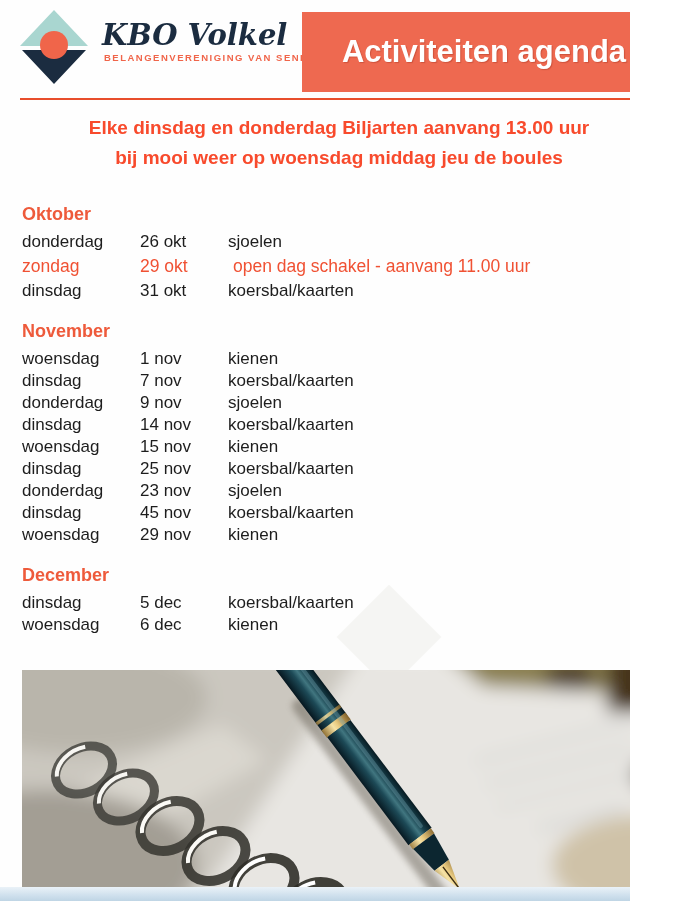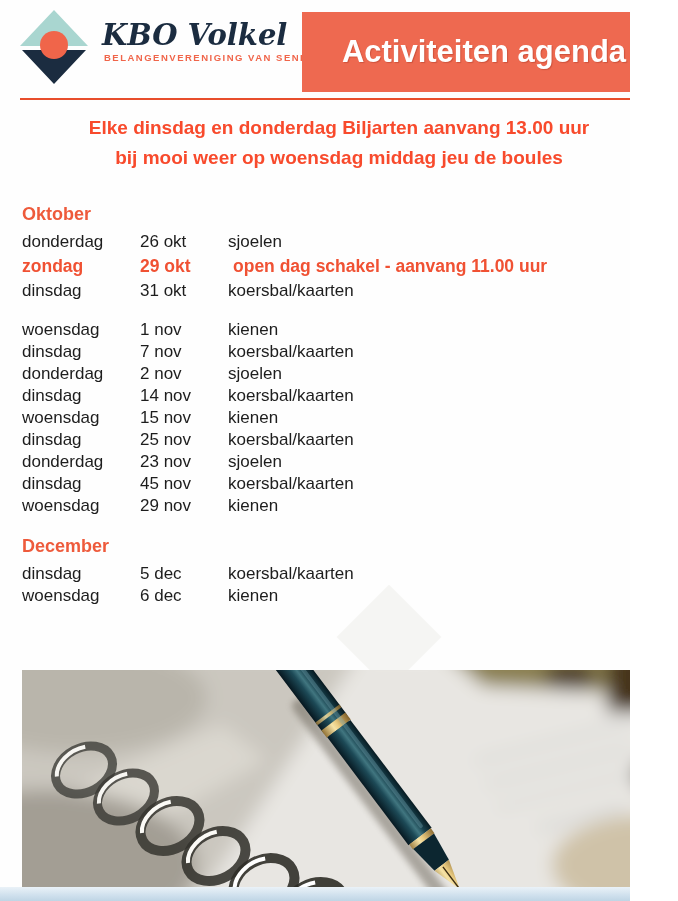--- a/index.html
+++ b/index.html
@@ -45,21 +45,21 @@
   .month-heading{
     margin:0 0 5px 0; font-size:18px; line-height:24px; font-weight:bold;
     color:var(--accent);
   }
   .month-section{margin-bottom:17px;}
   .row{
     display:grid; grid-template-columns:118px 88px 1fr;
     font-size:17px; line-height:22px; color:var(--ink); align-items:baseline;
   }
   .row.highlight{
-    color:#f05133; font-weight:bold; font-size:17.5px; line-height:27px;
+    color:#f05133; font-weight:normal; font-size:17.5px; line-height:27px;
   }
   .row.highlight .col-activity{padding-left:5px;}
   
   .watermark{
     position:absolute; left:352px; top:600px; width:74px; height:74px;
     background:#f5f5f3; transform:rotate(45deg);
   }
   
   .photo{position:absolute; left:22px; top:670px; width:656px; height:217px;}
   .photo svg{display:block;}
@@ -115,33 +115,34 @@
         <span class="col-activity">open dag schakel - aanvang 11.00 uur</span>
       </div>
       <div class="row">
         <span class="col-day">dinsdag</span>
         <span class="col-date">31 okt</span>
         <span class="col-activity">koersbal/kaarten</span>
       </div>
     </section>
 
     <section class="month-section">
+      <h2 class="month-heading">November</h2>
       <div class="row">
         <span class="col-day">woensdag</span>
         <span class="col-date">1 nov</span>
         <span class="col-activity">kienen</span>
       </div>
       <div class="row">
         <span class="col-day">dinsdag</span>
         <span class="col-date">7 nov</span>
         <span class="col-activity">koersbal/kaarten</span>
       </div>
       <div class="row">
         <span class="col-day">donderdag</span>
-        <span class="col-date">2 nov</span>
+        <span class="col-date">9 nov</span>
         <span class="col-activity">sjoelen</span>
       </div>
       <div class="row">
         <span class="col-day">dinsdag</span>
         <span class="col-date">14 nov</span>
         <span class="col-activity">koersbal/kaarten</span>
       </div>
       <div class="row">
         <span class="col-day">woensdag</span>
         <span class="col-date">15 nov</span>

